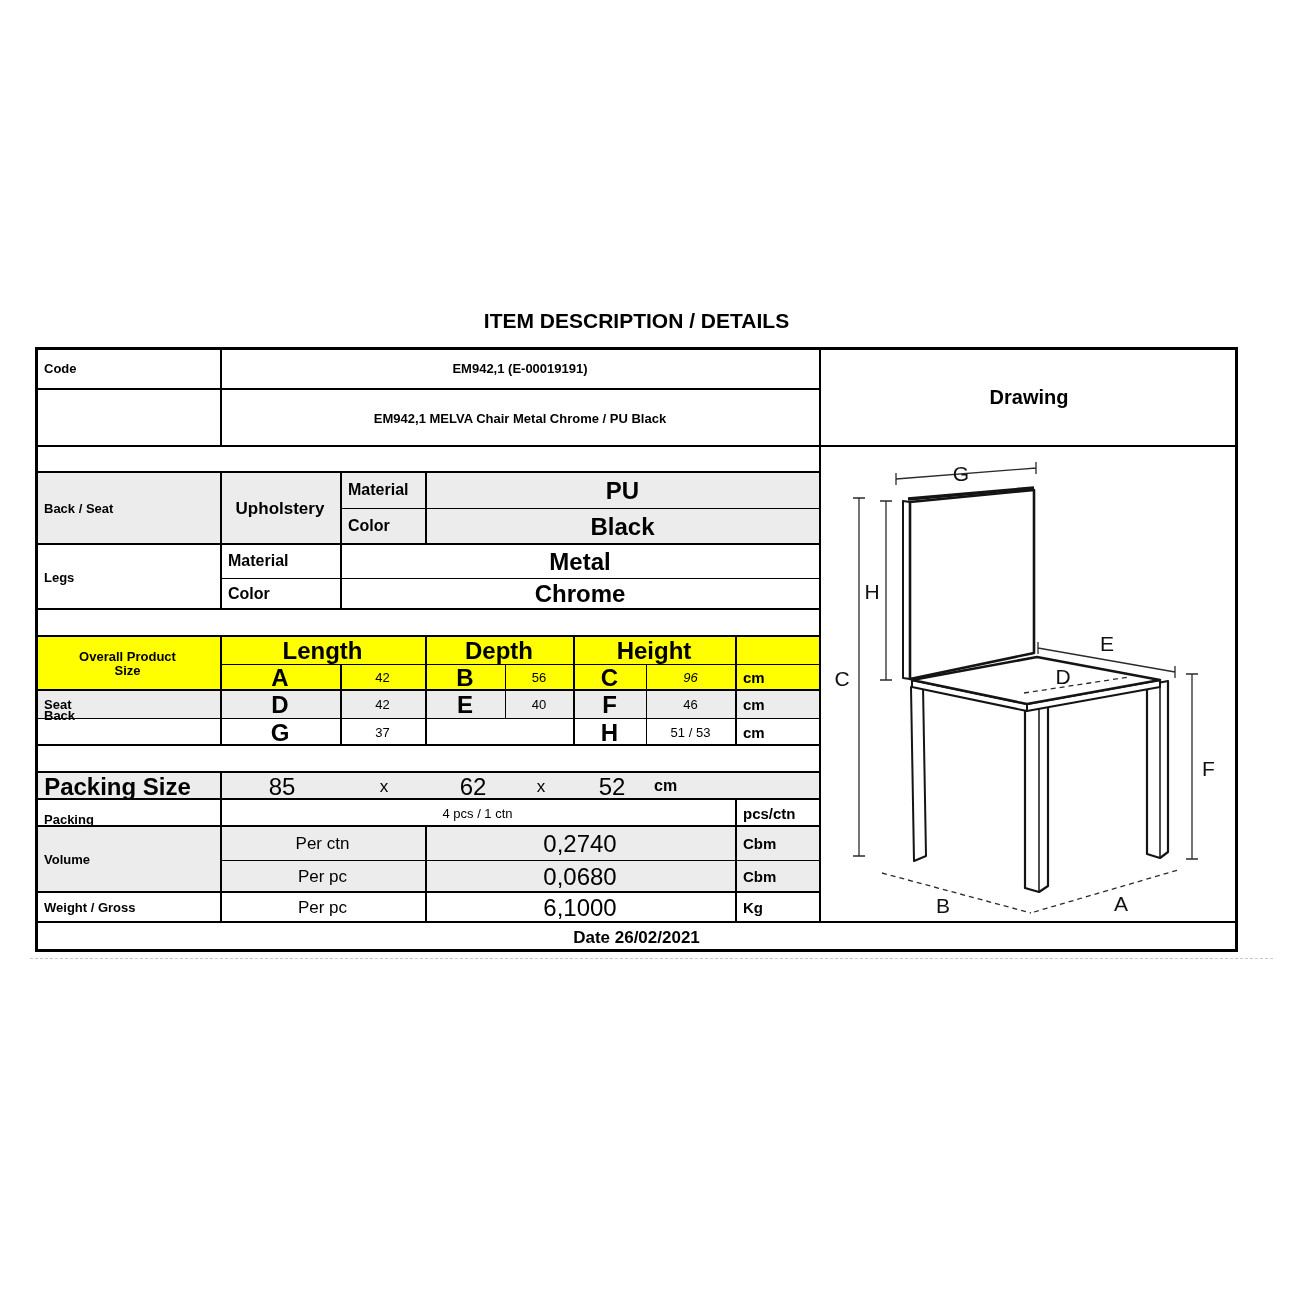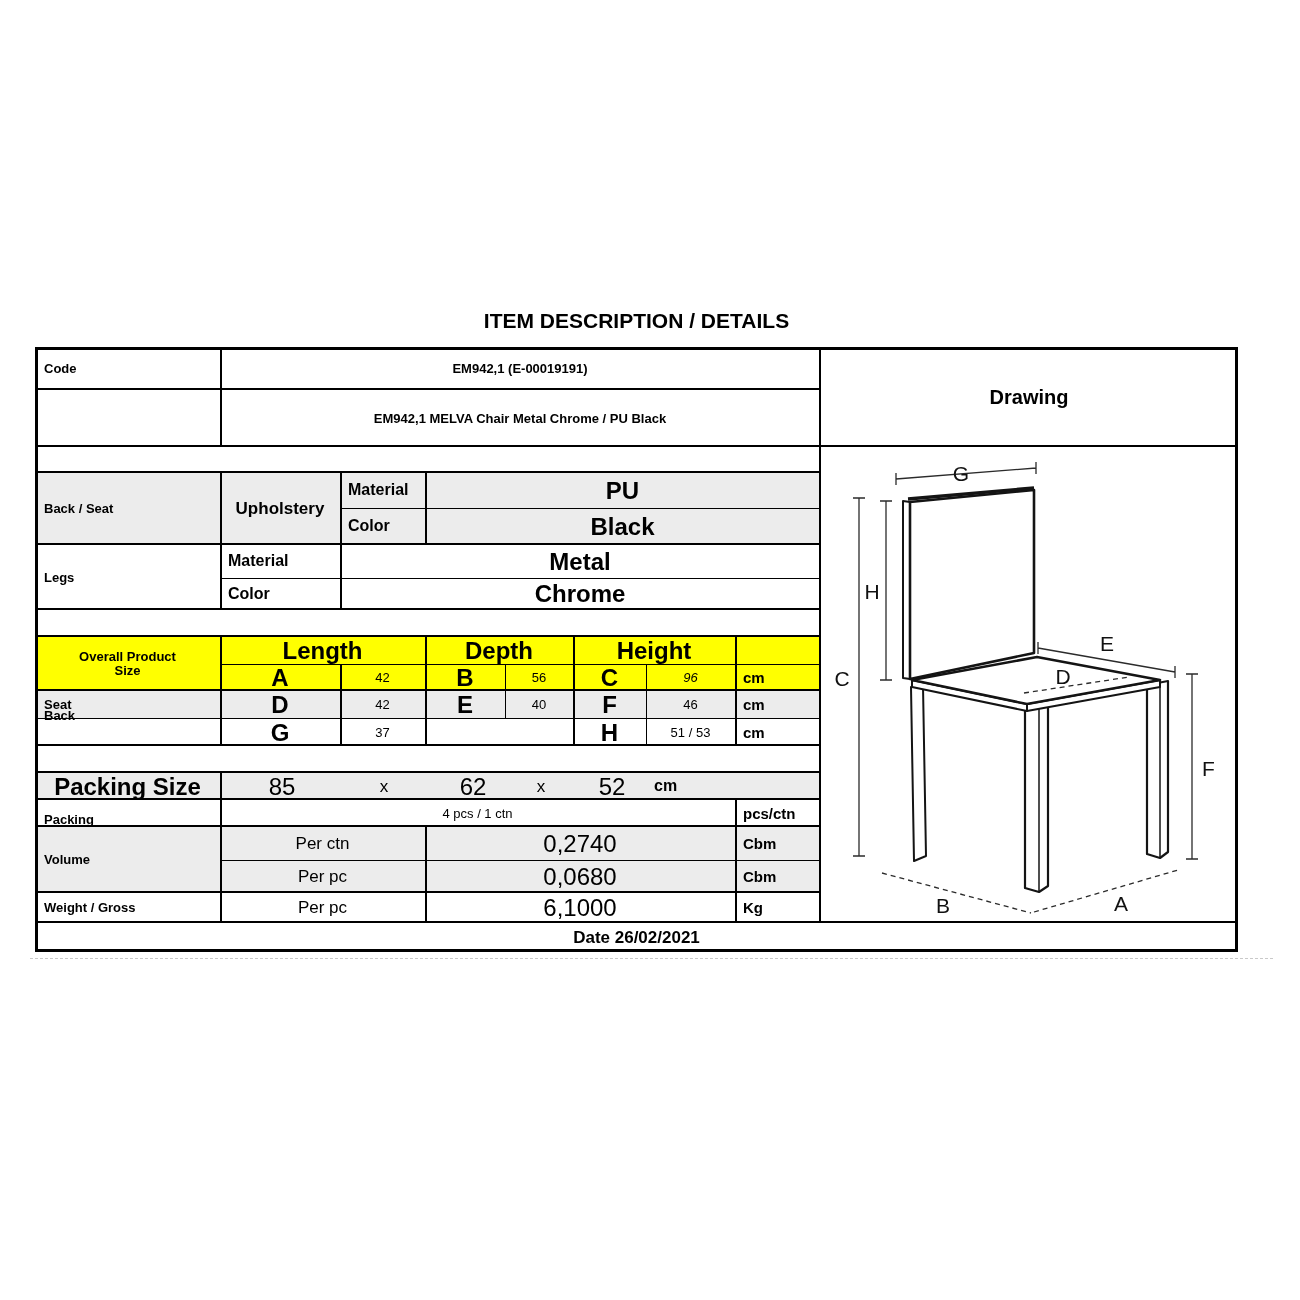--- a/index.html
+++ b/index.html
@@ -78,21 +78,21 @@
   <div class="cell c f19" style="left:646px;top:691px;width:89px;height:28px;">46</div>
   <div class="cell l b f15" style="left:737px;top:691px;width:82px;height:28px;">cm</div>
 
   <div class="cell l b f19" style="left:38px;top:706px;width:180px;height:20px;">Back</div>
   <div class="cell c b f18" style="left:220px;top:719px;width:120px;height:27px;">G</div>
   <div class="cell c f19" style="left:340px;top:719px;width:85px;height:27px;">37</div>
   <div class="cell c b f18" style="left:573px;top:719px;width:73px;height:27px;">H</div>
   <div class="cell c f19" style="left:646px;top:719px;width:89px;height:27px;">51 / 53</div>
   <div class="cell l b f15" style="left:737px;top:719px;width:82px;height:27px;">cm</div>
 
-  <div class="cell c b f18" style="left:35px;top:773px;width:185px;height:27px;">Packing Size</div>
+  <div class="cell c b f18" style="left:25px;top:773px;width:185px;height:27px;">Packing Size</div>
   <div class="cell c f18" style="left:250px;top:773px;width:64px;height:27px;">85</div>
   <div class="cell c f17" style="left:370px;top:773px;width:28px;height:27px;">x</div>
   <div class="cell c f18" style="left:441px;top:773px;width:64px;height:27px;">62</div>
   <div class="cell c f17" style="left:527px;top:773px;width:28px;height:27px;">x</div>
   <div class="cell c f18" style="left:580px;top:773px;width:64px;height:27px;">52</div>
   <div class="cell l b f16" style="left:648px;top:773px;width:60px;height:27px;">cm</div>
 
   <div class="cell l b f19" style="left:38px;top:800px;width:180px;height:39px;">Packing</div>
   <div class="cell c f19" style="left:220px;top:800px;width:515px;height:27px;">4 pcs / 1 ctn</div>
   <div class="cell l b f15" style="left:737px;top:800px;width:82px;height:27px;">pcs/ctn</div>

